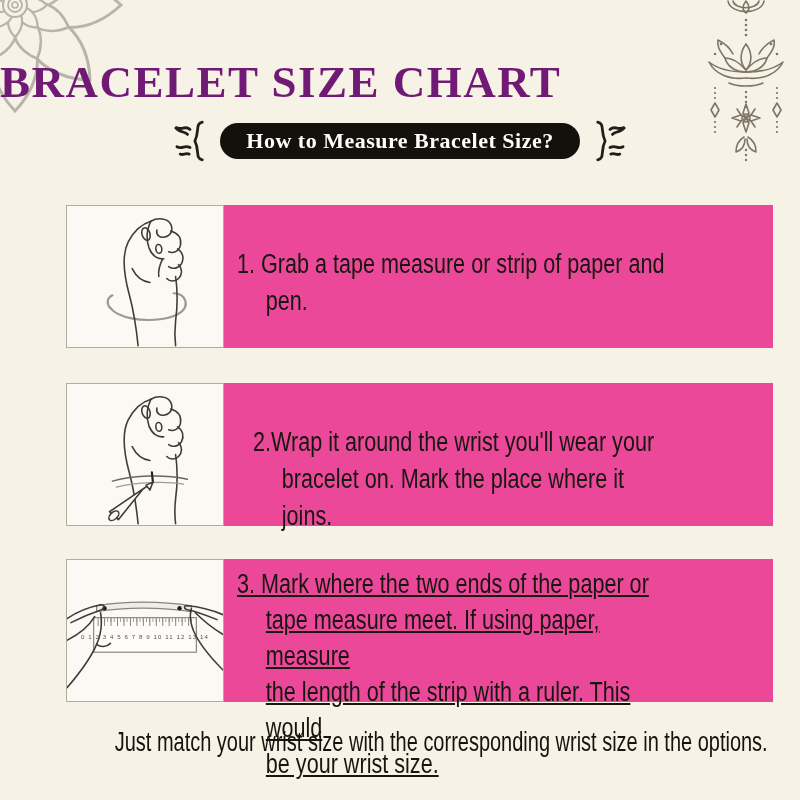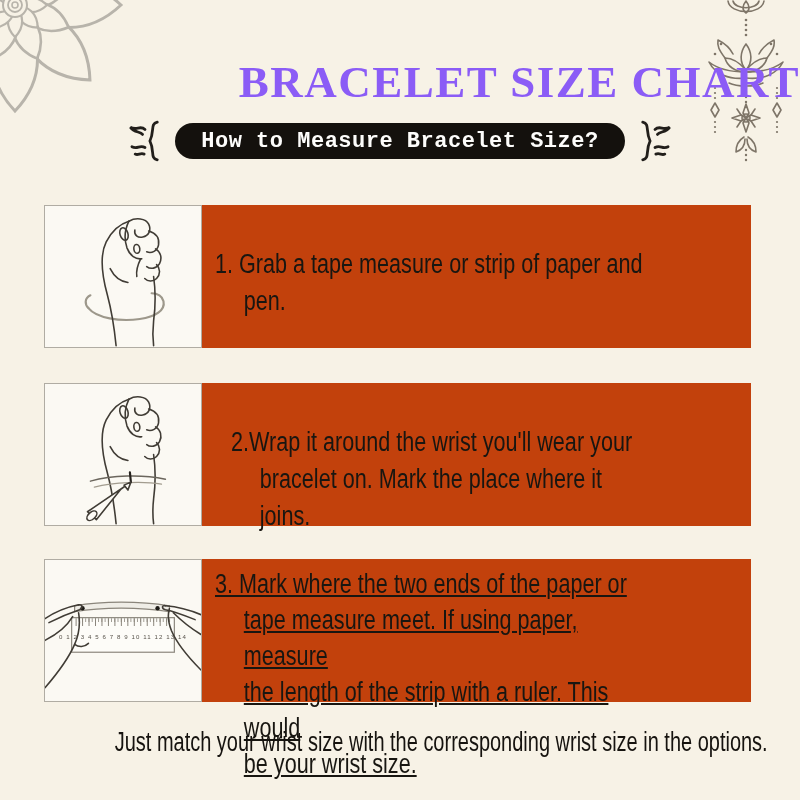--- a/index.html
+++ b/index.html
@@ -7,44 +7,44 @@
     position:relative;
     width:800px;height:800px;
     background:#f7f2e6;
     overflow:hidden;
     font-family:"Liberation Sans",sans-serif;
     color:#181611;
   }
   
   .title{
     position:absolute;top:56px;left:0;width:800px;
-    text-align:right;
+    text-align:left;
     font-family:"Liberation Serif",serif;
     font-weight:700;font-size:45px;letter-spacing:1.5px;
-    color:#8b5cf6;
+    color:#701a75;
   }
   .subtitle-row{
     position:absolute;top:118px;left:0;width:800px;
     display:flex;align-items:center;justify-content:center;gap:12px;
   }
   .badge{
     height:36px;border-radius:18px;background:#14110d;
     display:flex;align-items:center;justify-content:center;
     padding:0 26px;
-    font-family:Liberation Mono, monospace;font-weight:700;font-size:22px;
+    font-family:Liberation Serif, serif;font-weight:700;font-size:22px;
     color:#fdfdfb;letter-spacing:.5px;white-space:nowrap;
   }
   .flourish{width:36px;height:46px;flex:0 0 auto;}
   
   .mandala{position:absolute;left:-95px;top:-105px;width:220px;height:220px;}
   .lotus{position:absolute;left:690px;top:0;width:112px;height:172px;}
   
   .step-row{
-    position:absolute;left:44px;width:707px;height:143px;
-    background:#c2410c;display:flex;
+    position:absolute;left:66px;width:707px;height:143px;
+    background:#ec4899;display:flex;
   }
   .row1{top:205px;} .row2{top:383px;gap:16px;} .row3{top:559px;text-decoration:underline;}
   .illus-box{
     width:158px;height:143px;box-sizing:border-box;
     background:#fbf9f3;border:1.5px solid #b0aca3;
     flex:0 0 auto;
   }
   .illus-box svg{width:100%;height:100%;display:block;}
   .step-text{
     margin-left:13px;

